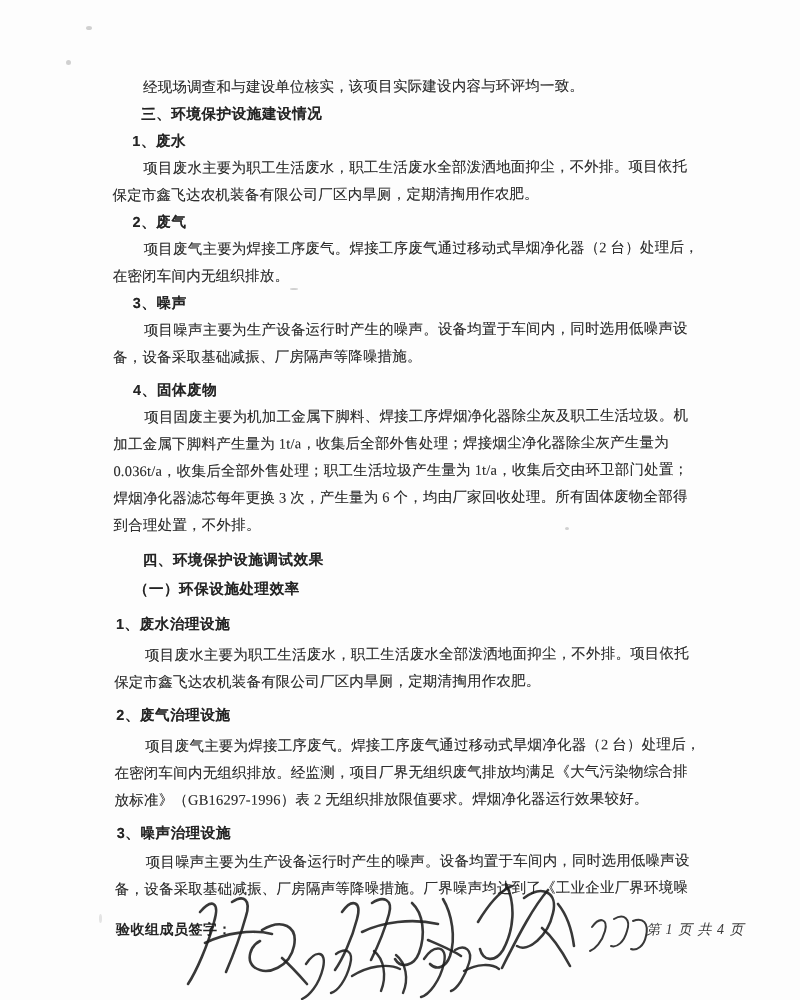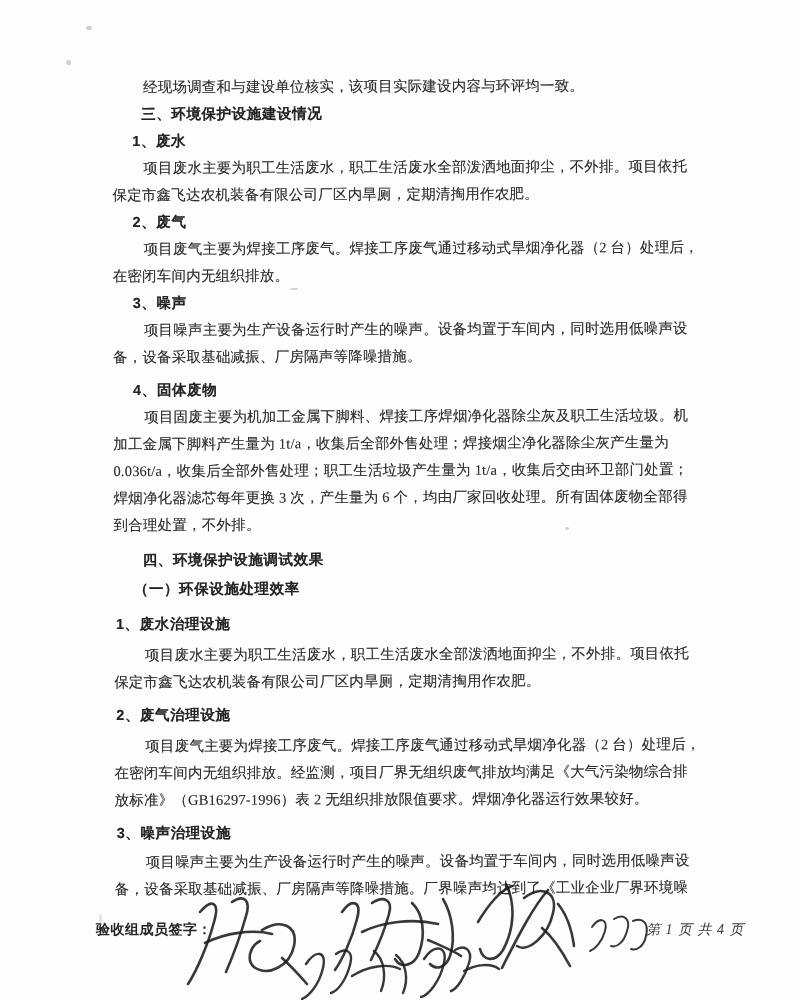--- a/index.html
+++ b/index.html
@@ -39,21 +39,21 @@
     font-size:14.5px;
     color:#242424;
     letter-spacing:0.6px;
   }
   .line.sec{padding-left:29px;}
   .line.sub3{padding-left:20px;}
   .line.paren{padding-left:20px;}
   .line.sub4{padding-left:2px;}
   .sign-label{
     position:absolute;
-    left:96px;top:921px;
+    left:116px;top:921px;
     font-family:"Liberation Sans","DejaVu Sans",sans-serif;
     font-weight:700;
     font-size:14px;
     color:#242424;
     letter-spacing:0.5px;
     text-align:center;
   }
   .page-number{
     position:absolute;
     left:646px;top:921px;

